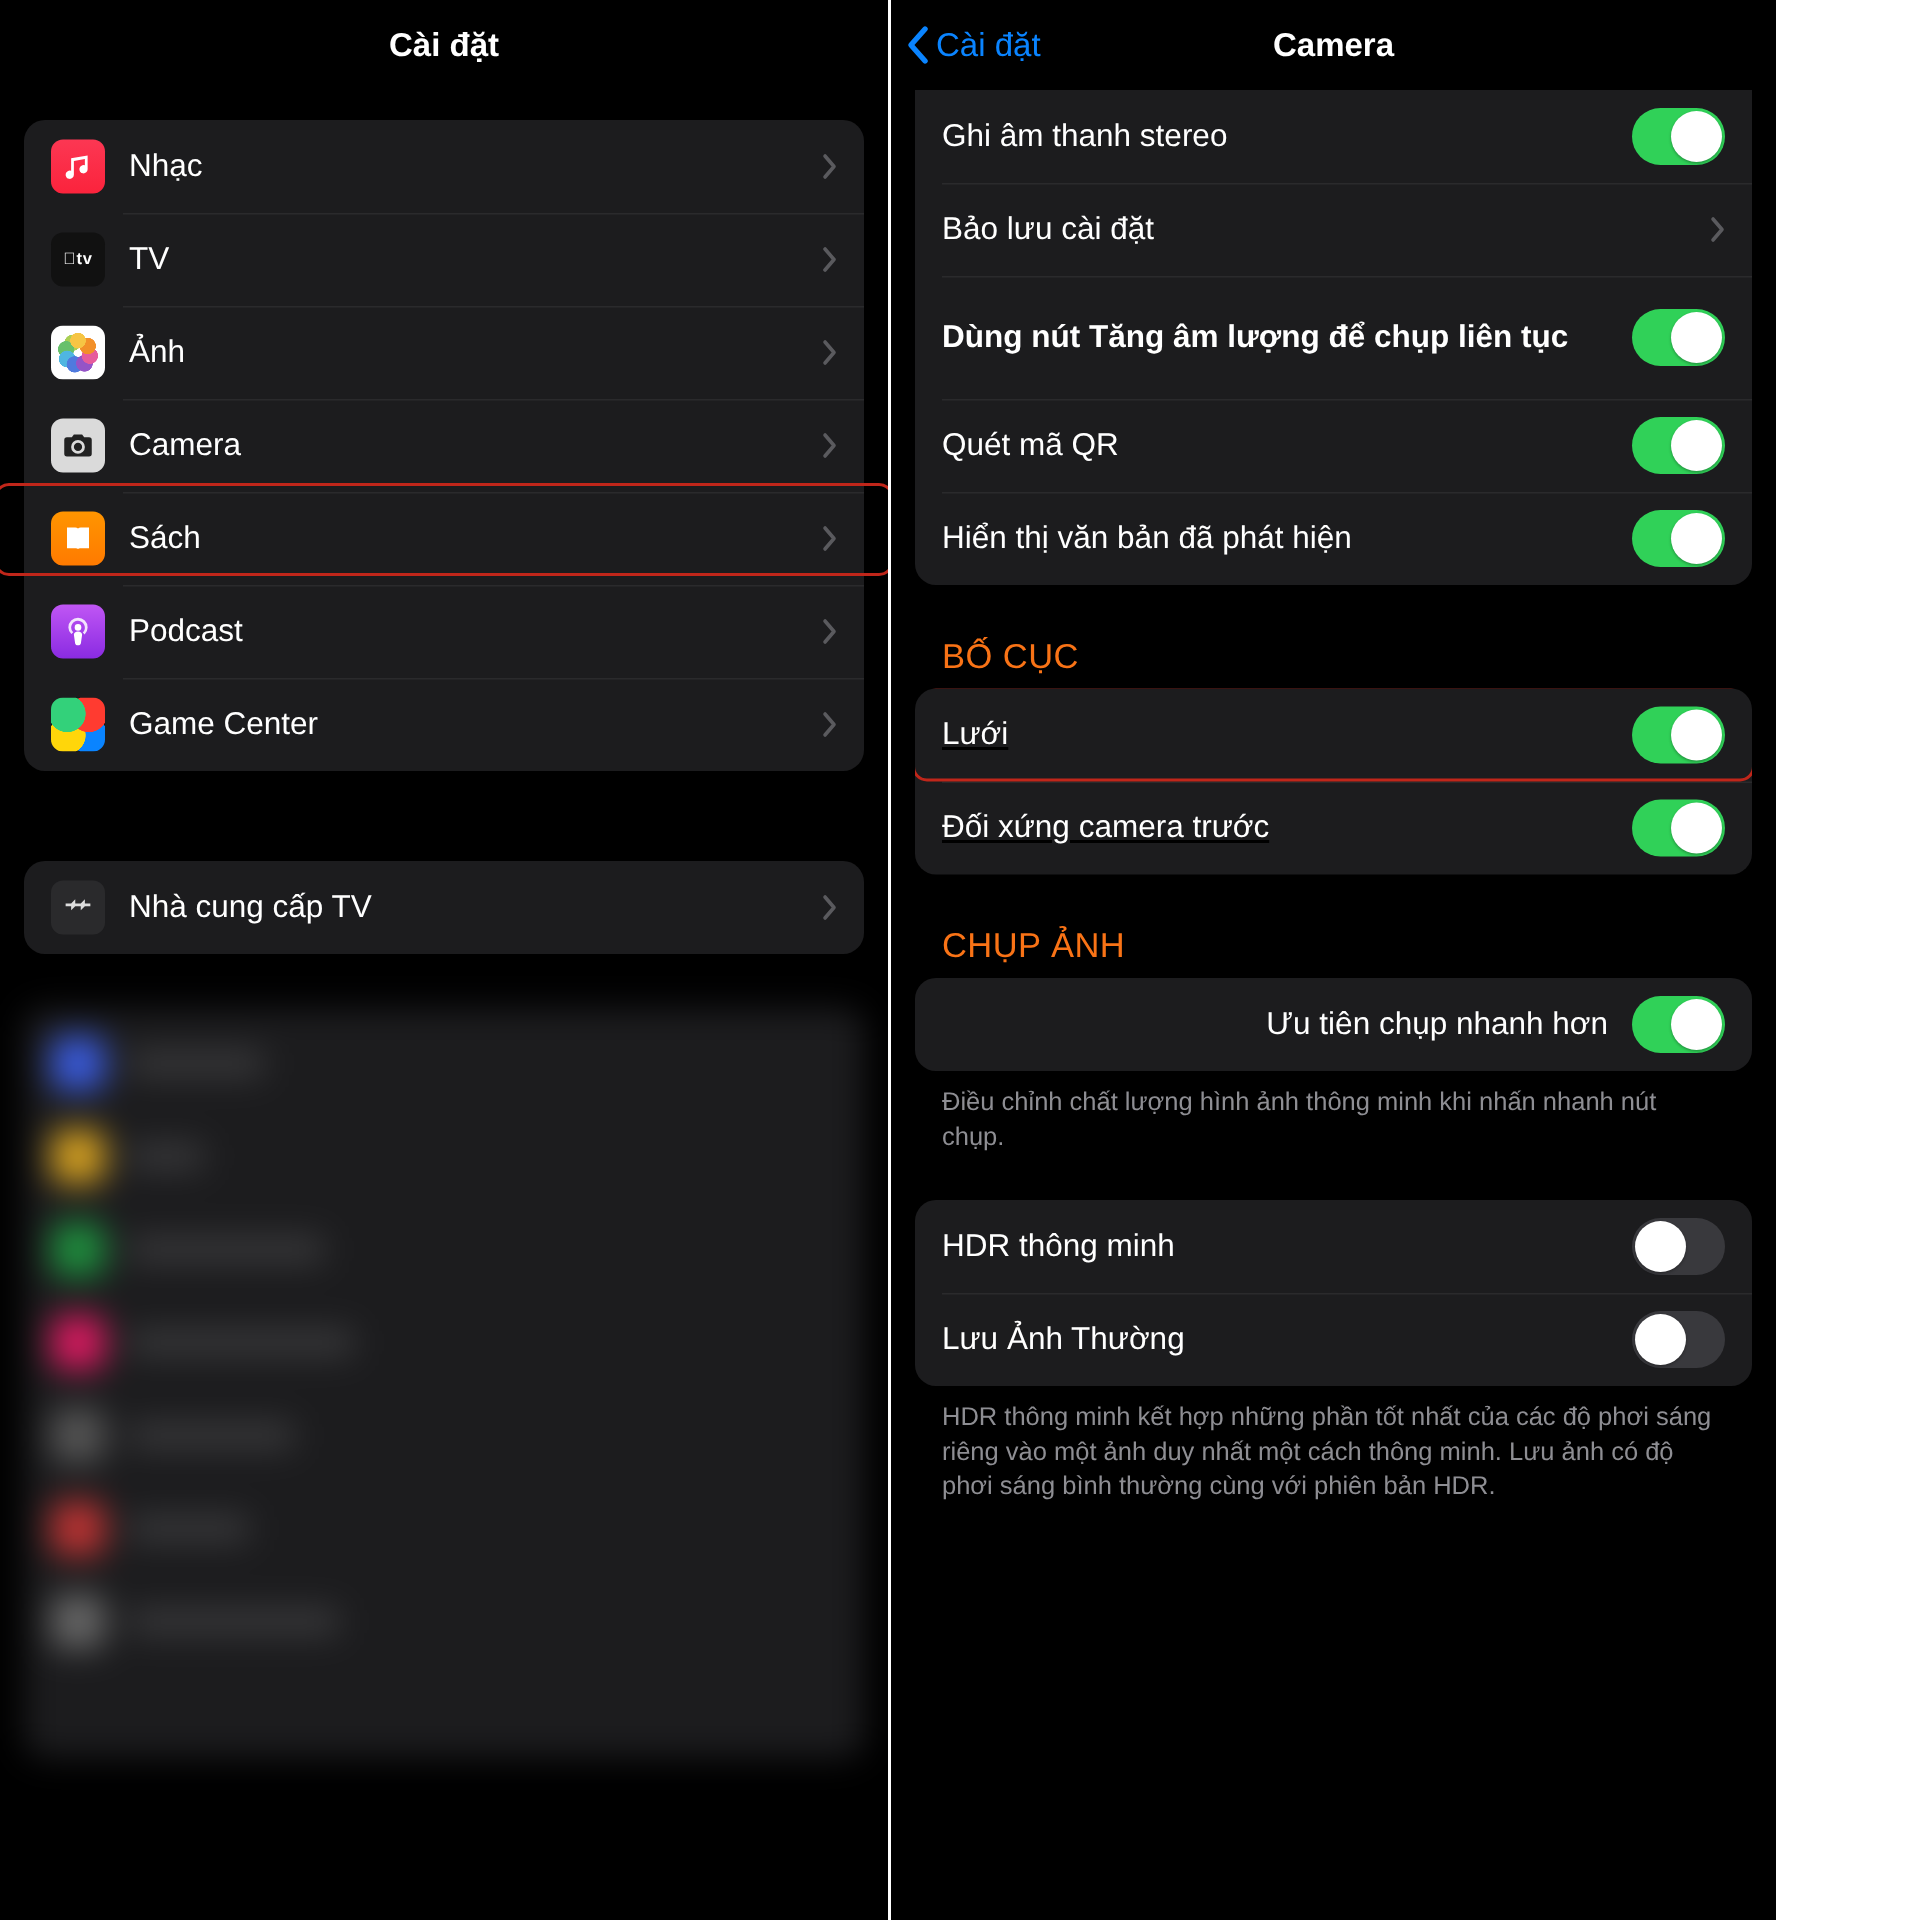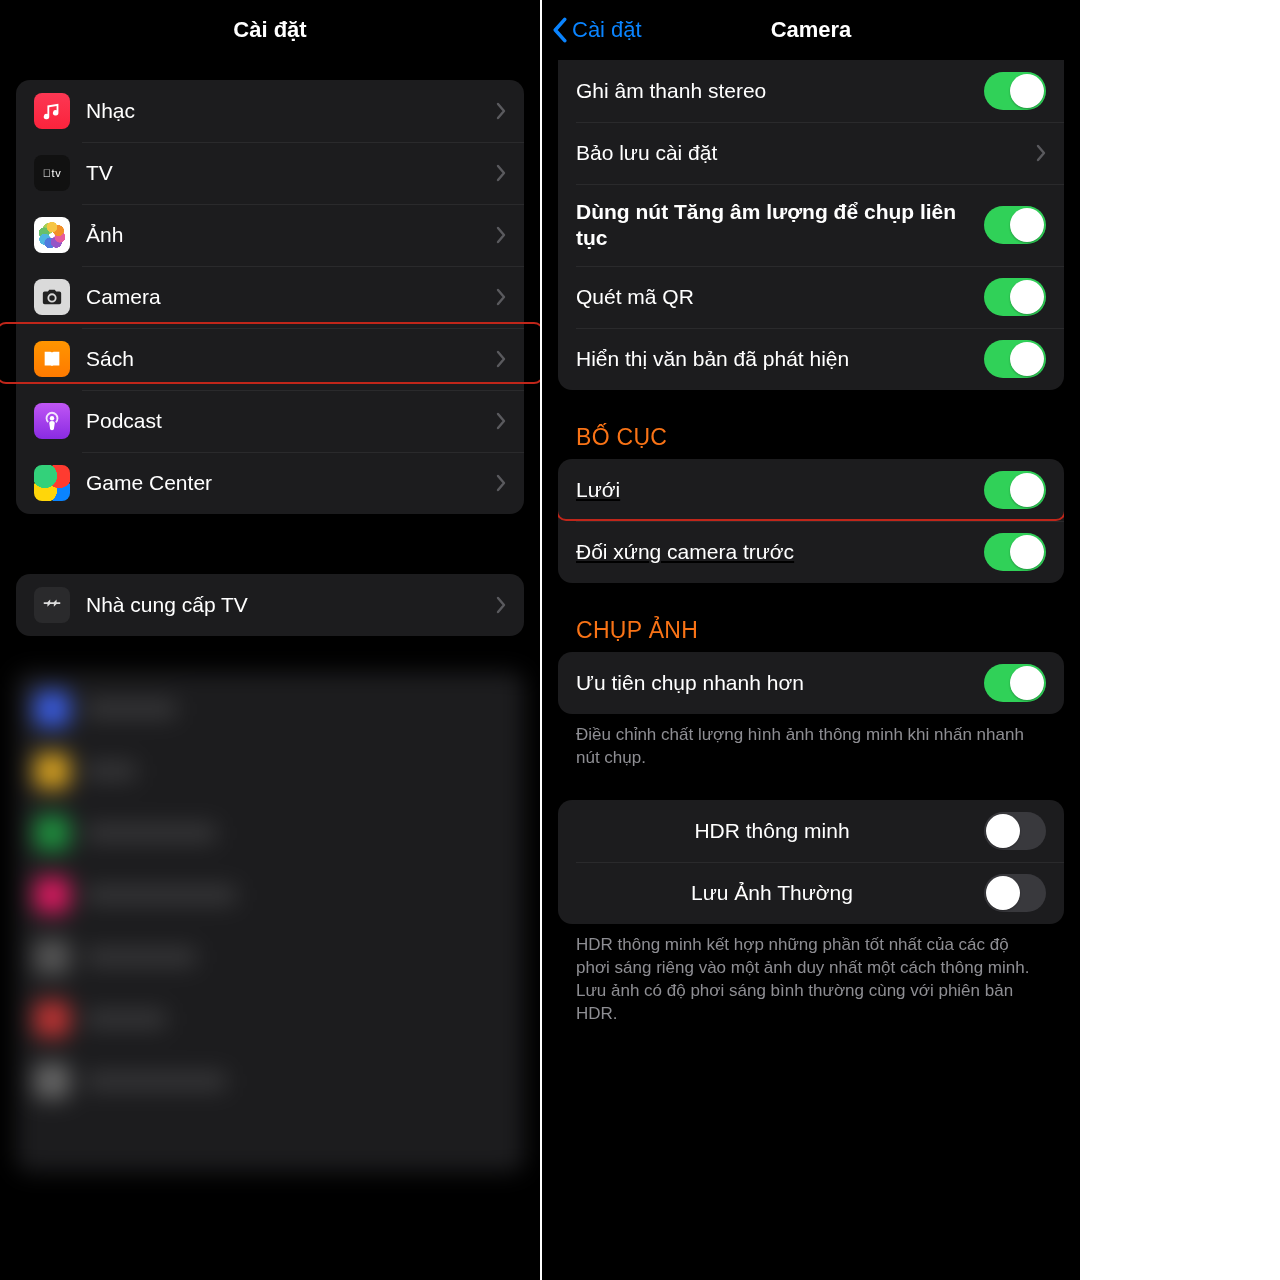--- a/index.html
+++ b/index.html
@@ -5,21 +5,21 @@
   * { margin: 0; padding: 0; box-sizing: border-box; -webkit-font-smoothing: antialiased; }
   body {
     background: #fff;
     font-family: -apple-system, "SF Pro Text", "Helvetica Neue", Arial, sans-serif;
     width: 1280px;
     height: 1280px;
     overflow: hidden;
     display: flex;
   }
   .screen {
-    width: 540px;
+    width: 592px;
     height: 1280px;
     background: #000;
     position: relative;
     overflow: hidden;
   }
   .screen + .screen { border-left: 2px solid #fff; }
 
   
   .hdr {
     height: 60px;
@@ -161,21 +161,21 @@
     display: flex;
     align-items: center;
     gap: 16px;
     padding: 0 18px;
   }
   .bicon { width: 36px; height: 36px; border-radius: 8px; }
   .btext { height: 18px; border-radius: 4px; background:#38383a; }
 
   
   .ic-music { background: linear-gradient(180deg,#fc3753,#fb233c); }
-  .ic-tv { background: #111; font-size:11px; font-weight:400; letter-spacing:.5px; }
+  .ic-tv { background: #111; font-size:11px; font-weight:700; letter-spacing:.5px; }
   .ic-photos {
     background:#fff;
     background:
       radial-gradient(circle at 50% 28%, #f6c544 16%, transparent 17%),
       radial-gradient(circle at 68% 38%, #f29029 16%, transparent 17%),
       radial-gradient(circle at 72% 56%, #e65c9c 16%, transparent 17%),
       radial-gradient(circle at 62% 70%, #9554c7 16%, transparent 17%),
       radial-gradient(circle at 44% 72%, #4f7ade 16%, transparent 17%),
       radial-gradient(circle at 30% 62%, #4fb6e1 16%, transparent 17%),
       radial-gradient(circle at 28% 44%, #67c06b 16%, transparent 17%),
@@ -397,31 +397,31 @@
       <div class="row noicon">
         <div class="label">Đối xứng camera trước</div>
         <div class="toggle on">
             <div class="knob"></div>
           </div>
       </div>
       <div class="hl" style="left:-2px; right:-2px; top:-2px; height:64px;"></div>
     </div>
 
     <div class="sec-header">CHỤP ẢNH</div>
-    <div class="group" style="margin-top:0;">
+    <div class="group" style="margin-top:0;text-align:right;">
       <div class="row noicon">
         <div class="label">Ưu tiên chụp nhanh hơn</div>
         <div class="toggle on">
             <div class="knob"></div>
           </div>
       </div>
     </div>
     <div class="sec-footer">Điều chỉnh chất lượng hình ảnh thông minh khi nhấn nhanh nút chụp.</div>
 
-    <div class="group" style="margin-top:30px;text-align:center;">
+    <div class="group" style="margin-top:30px;">
       <div class="row noicon">
         <div class="label">HDR thông minh</div>
         <div class="toggle off">
             <div class="knob"></div>
           </div>
       </div>
       <div class="row noicon">
         <div class="label">Lưu Ảnh Thường</div>
         <div class="toggle off">
             <div class="knob"></div>

